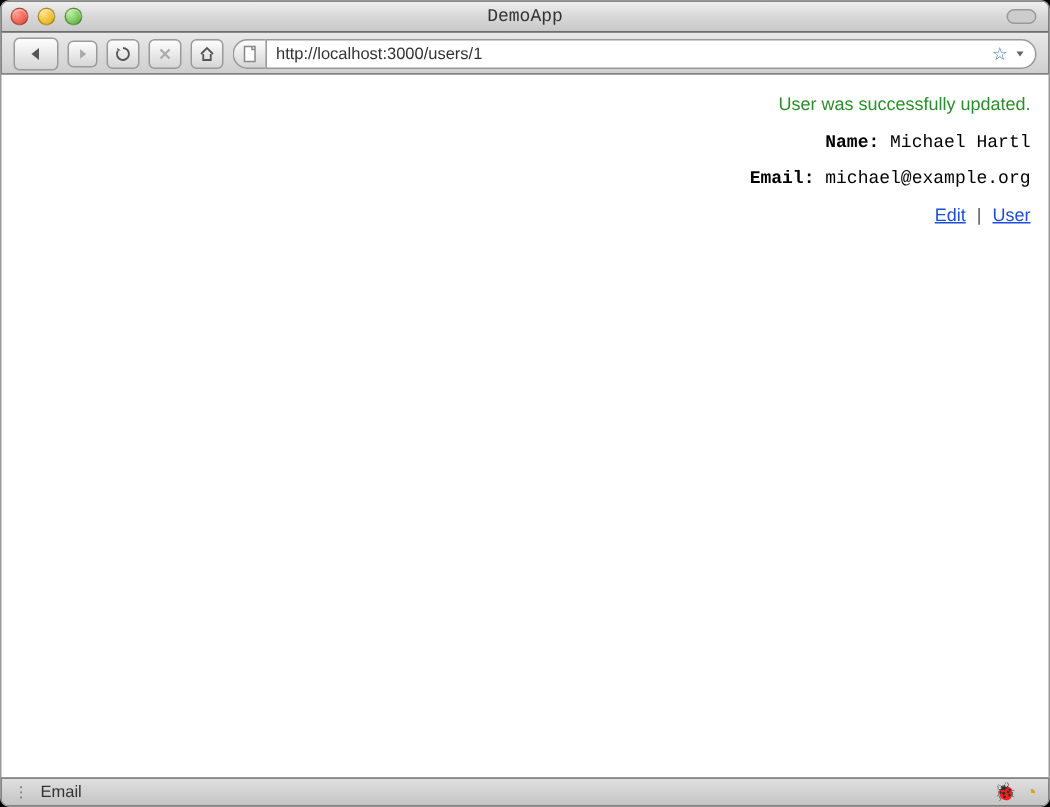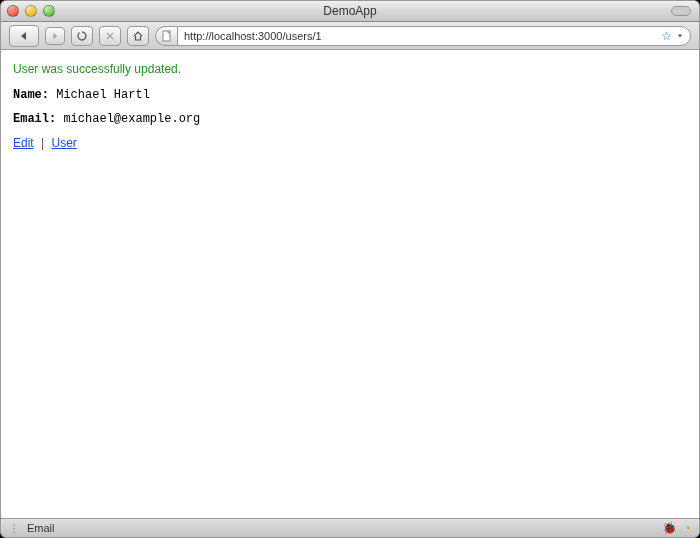--- a/index.html
+++ b/index.html
@@ -35,20 +35,21 @@
       border: 1px solid rgba(0,0,0,0.25);
       box-shadow: inset 0 1px 1px rgba(255,255,255,0.5);
     }
     .tl-red { background: radial-gradient(circle at 30% 30%, #ff9b8f, #e04030); }
     .tl-yellow { background: radial-gradient(circle at 30% 30%, #ffe28a, #e0a800); }
     .tl-green { background: radial-gradient(circle at 30% 30%, #b8f0a0, #4fa82b); }
     .title {
       position: absolute; left: 0; right: 0;
       text-align: center; font-size: 12px; color: #333;
       pointer-events: none;
+      font-family: Liberation Mono, monospace;
     }
     .pill-btn {
       position: absolute; right: 8px; top: 5px;
       width: 20px; height: 10px;
       border-radius: 5px; background: #ccc;
       border: 1px solid #999;
     }
     .toolbar {
       height: 28px;
       background: linear-gradient(to bottom, #e8e8e8 0%, #cfcfcf 100%);
@@ -109,20 +110,21 @@
     .star { color: #3a78d6; font-size: 12px; }
     .content {
       background: #fff;
       border-left: 1px solid #999;
       border-right: 1px solid #999;
       height: 468px;
       padding: 12px;
       font-family: Verdana, Arial, sans-serif;
       font-size: 12px;
       color: #000;
+      text-align: right;
     }
     .flash { color: #2a8f2a; margin-bottom: 12px; font-size: 12px; }
     .row { margin-bottom: 10px; font-family: Liberation Mono, monospace; }
     .lbl { font-weight: bold; }
     .links { margin-top: 8px; font-size: 12px; }
     .links a { color: #1d4ed8; text-decoration: underline; }
     .sep { color: #555; padding: 0 4px; }
     .statusbar {
       height: 20px;
       background: linear-gradient(to bottom, #e0e0e0, #c4c4c4);

